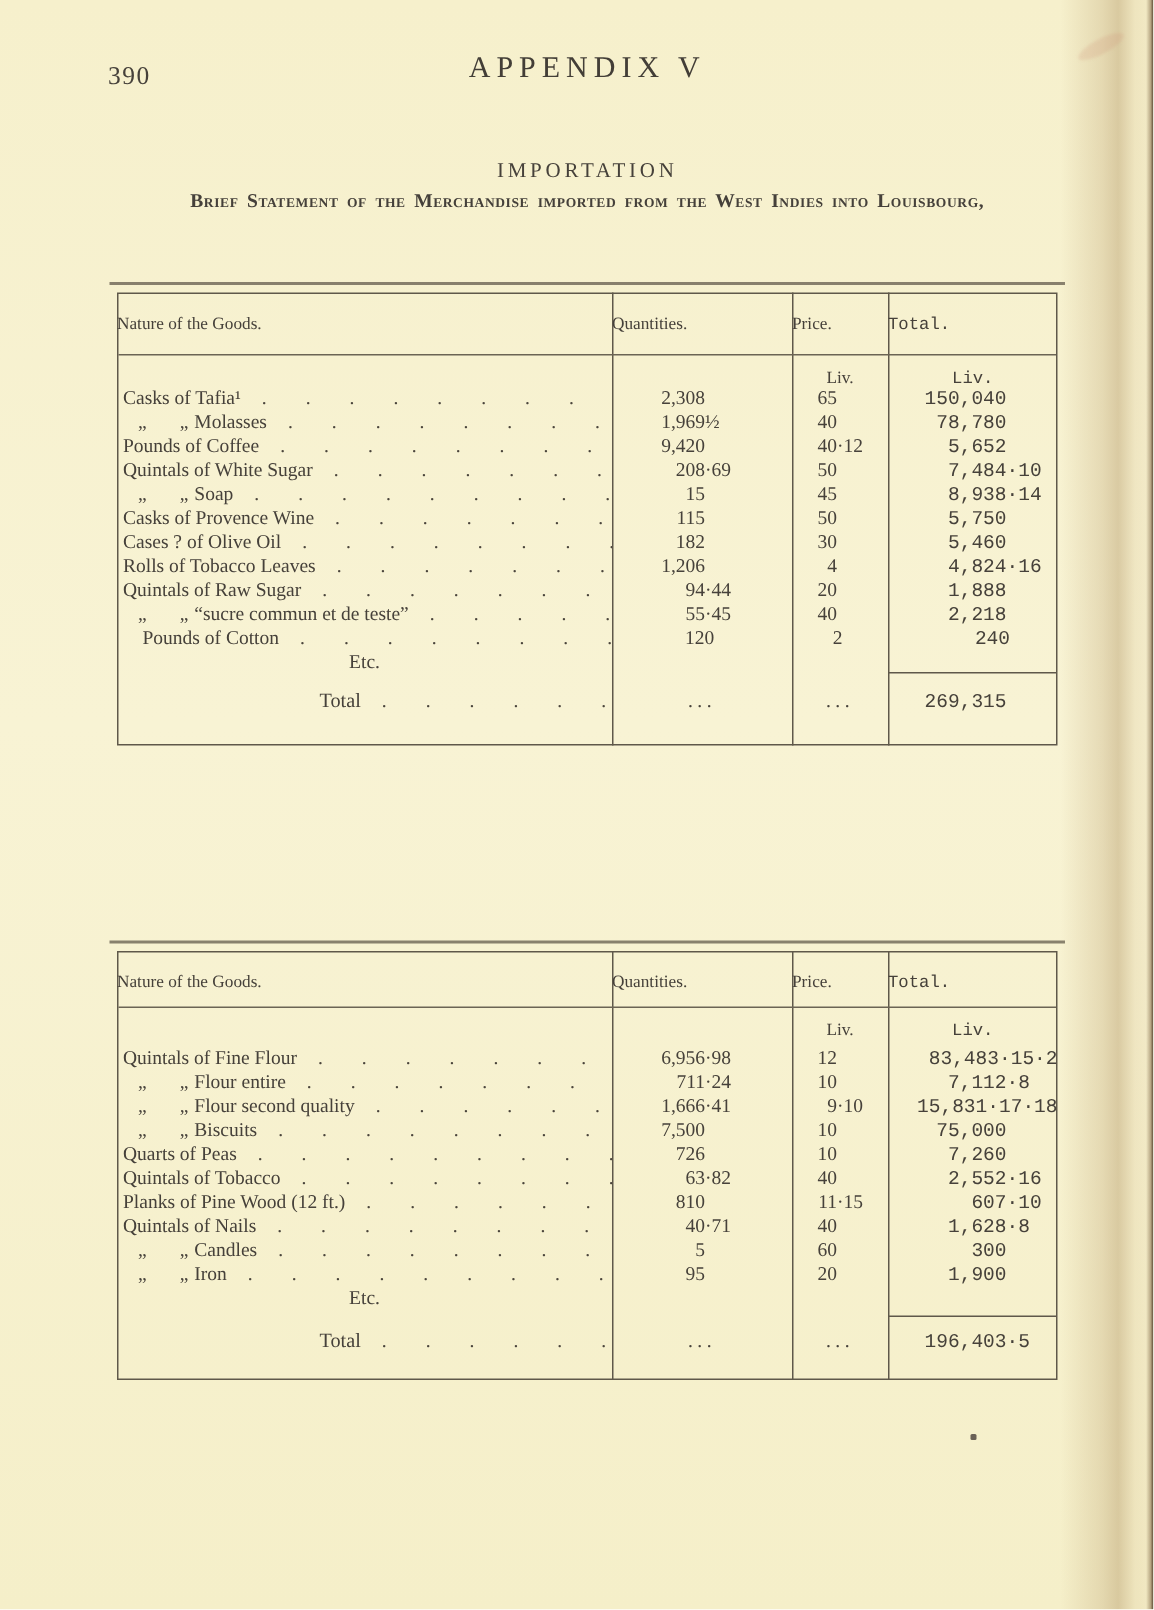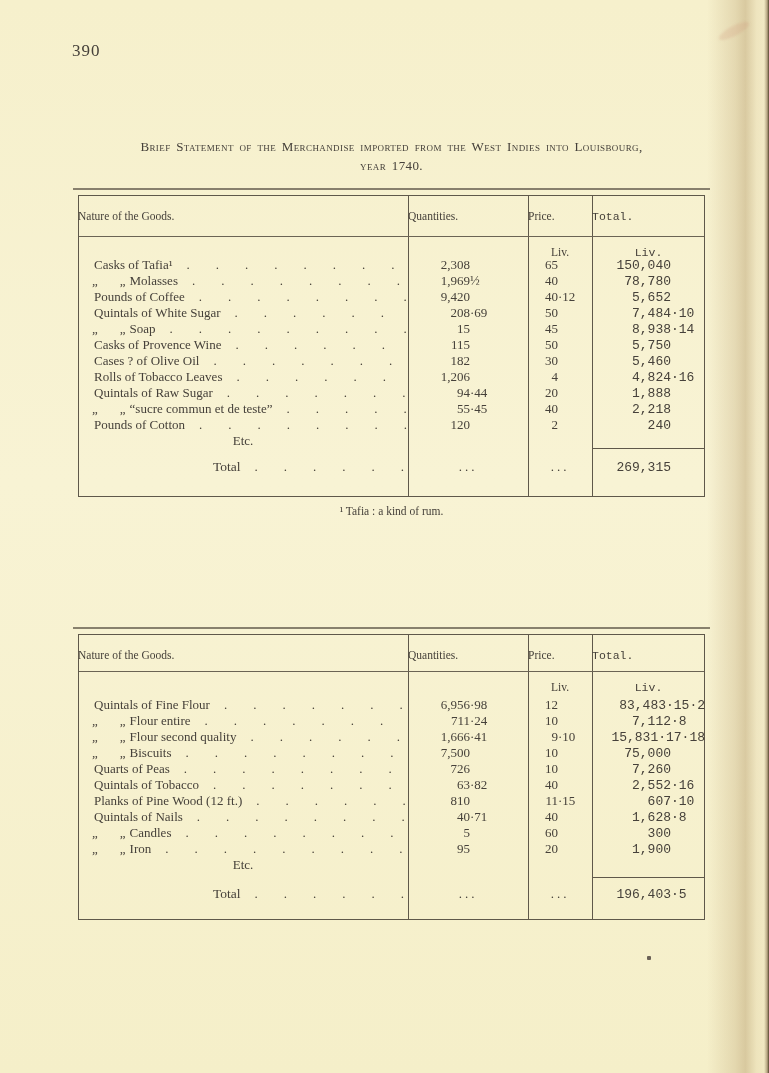--- a/index.html
+++ b/index.html
@@ -31,21 +31,21 @@
   }
   .speck{position:absolute;left:647px;top:956px;width:4px;height:4px;background:#6a6156;border-radius:1px;}
 
   .pagenum{position:absolute;left:72px;top:41px;font-size:17px;letter-spacing:1px;}
   .apptitle{position:absolute;left:78px;top:34px;width:627px;text-align:center;
     font-size:20px;letter-spacing:4px;color:#433e37;}
   .sectitle{position:absolute;left:78px;top:107px;width:627px;text-align:center;
     font-size:14px;letter-spacing:2.5px;}
   .cap{position:absolute;left:78px;width:627px;text-align:center;
     font-variant:small-caps;font-size:13px;letter-spacing:0.4px;word-spacing:2px;color:#45403a;}
-  .cap1a{top:139px;}
+  .cap1a{top:126px;font-weight:bold;}
   .cap1b{top:158px;}
   .cap2{top:599px;}
   .footnote{position:absolute;left:78px;top:505px;width:627px;text-align:center;font-size:11.5px;}
 
   
   .tbl{position:absolute;left:78px;width:627px;font-size:13px;}
   #table1{top:188px;height:322px;}
   #table2{top:627px;height:300px;}
   .oline{position:absolute;left:-5px;width:637px;height:2px;background:#6b6454;opacity:.8;}
   .tbox{position:absolute;left:0;top:7px;width:627px;border:1px solid #5f584a;}
@@ -56,44 +56,45 @@
   #table2 .tdiv{height:286px;}
   .hline{position:absolute;left:1px;width:625px;height:1px;background:#6b6454;}
   .srule{position:absolute;left:514px;width:112px;height:1px;background:#5f584a;}
 
   .row{position:absolute;left:0;width:627px;height:16px;display:flex;align-items:baseline;line-height:16px;}
   .c-goods{width:330px;display:flex;align-items:baseline;overflow:hidden;}
   .c-qty{width:120px;}
   .c-price{width:64px;}
   .c-total{width:113px;font-family:Liberation Mono, monospace;}
   .hrow .hc{font-size:11.5px;text-align:left;}
-  .glbl{white-space:nowrap;margin-left:16px;}
+  .glbl{white-space:nowrap;margin-left:4px;}
   .dt1{margin-left:14px;}
   .dt2{margin-left:22px;}
   .ind .glbl{margin-left:4px;}
   .leader{flex:1;overflow:hidden;white-space:nowrap;letter-spacing:26px;padding-left:14px;color:#4a443b;}
   .num{display:inline-flex;width:100%;white-space:nowrap;}
   .num .m{text-align:right;}
   .c-qty .m{width:62px;}
   .c-price .m{width:30px;}
   .c-total .m{width:66px;margin-left:13px;}
   .num .s{text-align:left;}
   .liv{display:block;width:100%;text-align:center;font-size:11.5px;}
   .cdots{display:block;width:100%;text-align:center;letter-spacing:3px;}
   .cent{display:block;width:330px;text-align:center;}
   .totlbl{margin-left:135px;font-size:13.5px;}
 </style>
 </head>
 <body>
 
 <div class="page">
   <div class="pagenum">390</div>
+  <div class="apptitle">APPENDIX V</div>
+  <div class="sectitle">IMPORTATION</div>
 
   <div class="cap cap1a">Brief Statement of the Merchandise imported from the West Indies into Louisbourg,</div>
-  <div class="cap cap1b">year 1740.</div>
 
   <div class="tbl" id="table1">
       <div class="oline"></div>
       <div class="tbox"></div>
       <div class="tdiv" style="left: 330px;"></div>
       <div class="tdiv" style="left: 450px;"></div>
       <div class="tdiv" style="left: 514px;"></div>
       <div class="hline" style="top: 48px;"></div>
       <div class="row hrow" style="top: 20px;">
         <div class="c-goods hc" style="display: block;">Nature of the Goods.</div>
@@ -290,21 +291,21 @@
           </span></div>
         <div class="c-price"><span class="num">
             <span class="m">40</span>
             <span class="s"></span>
           </span></div>
         <div class="c-total"><span class="num">
             <span class="m">2,218</span>
             <span class="s"></span>
           </span></div>
       </div>
-      <div class="row" style="top: 229px;">
+      <div class="row" style="top: 229px; padding-left: 13px;">
         <div class="c-goods">
           <span class="glbl">Pounds of Cotton</span>
           <span class="leader">....................</span>
         </div>
         <div class="c-qty"><span class="num">
             <span class="m">120</span>
             <span class="s"></span>
           </span></div>
         <div class="c-price"><span class="num">
             <span class="m">2</span>
@@ -329,21 +330,20 @@
         </div>
         <div class="c-price">
           <span class="cdots">...</span>
         </div>
         <div class="c-total"><span class="num">
             <span class="m">269,315</span>
             <span class="s"></span>
           </span></div>
       </div>
     </div>
-  <div class="footnote">¹ Tafia : a kind of rum.</div>
 
   <div class="tbl" id="table2">
       <div class="oline"></div>
       <div class="tbox"></div>
       <div class="tdiv" style="left: 330px;"></div>
       <div class="tdiv" style="left: 450px;"></div>
       <div class="tdiv" style="left: 514px;"></div>
       <div class="hline" style="top: 44px;"></div>
       <div class="row hrow" style="top: 20px;">
         <div class="c-goods hc" style="display: block;">Nature of the Goods.</div>

